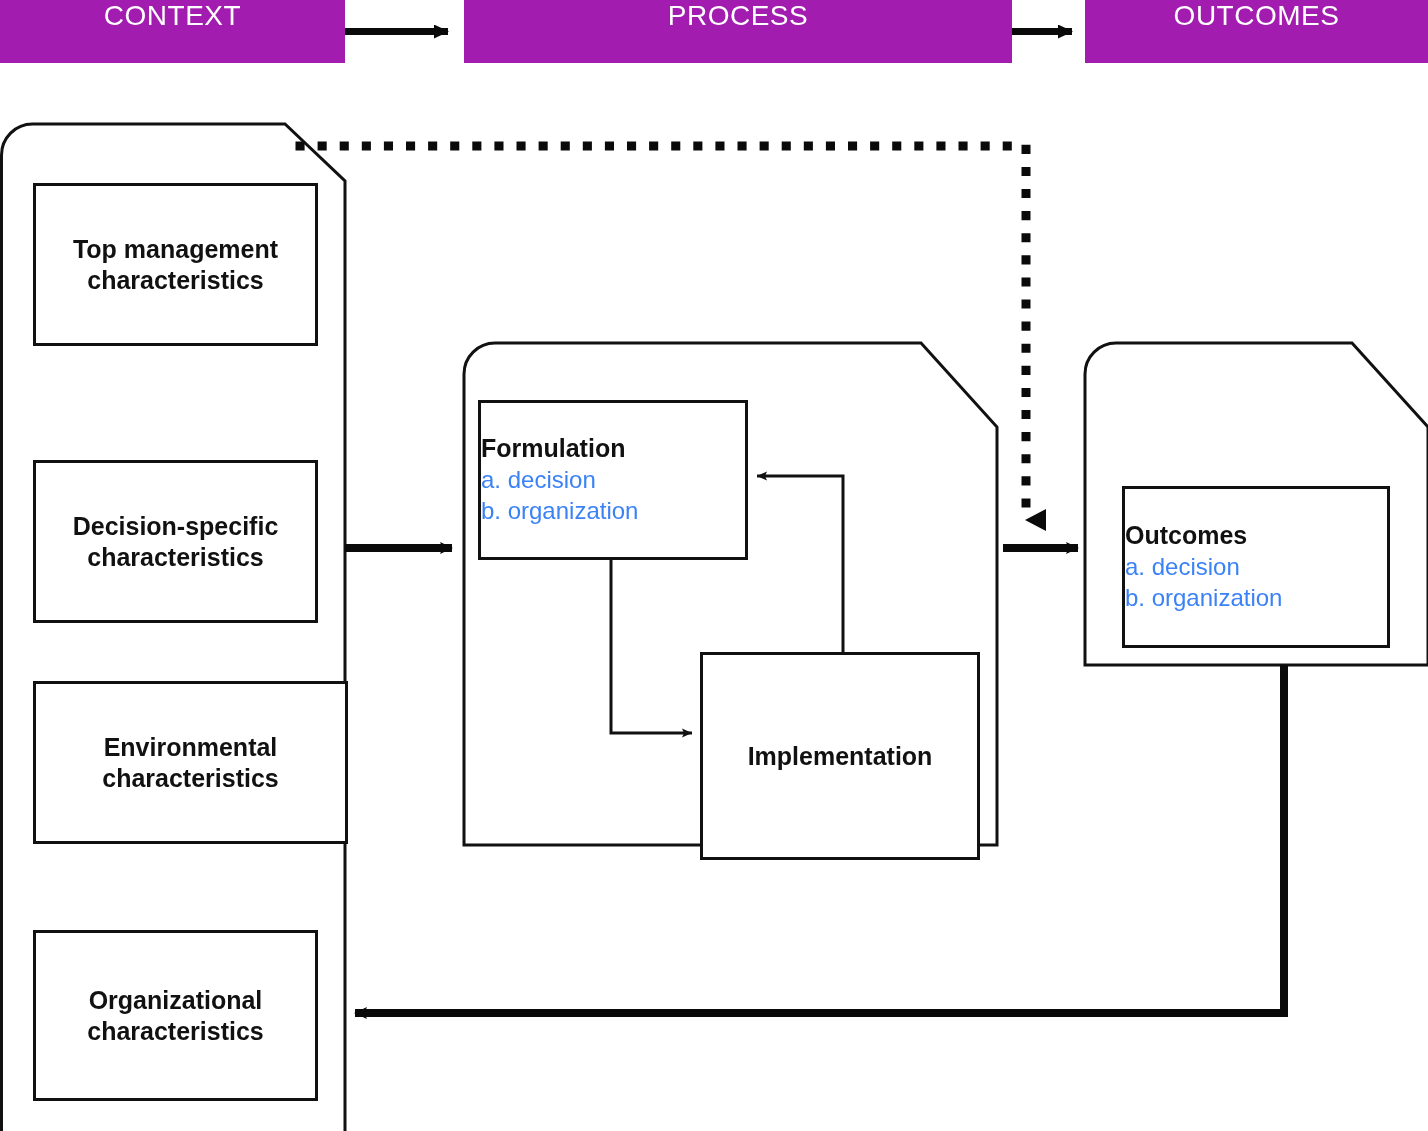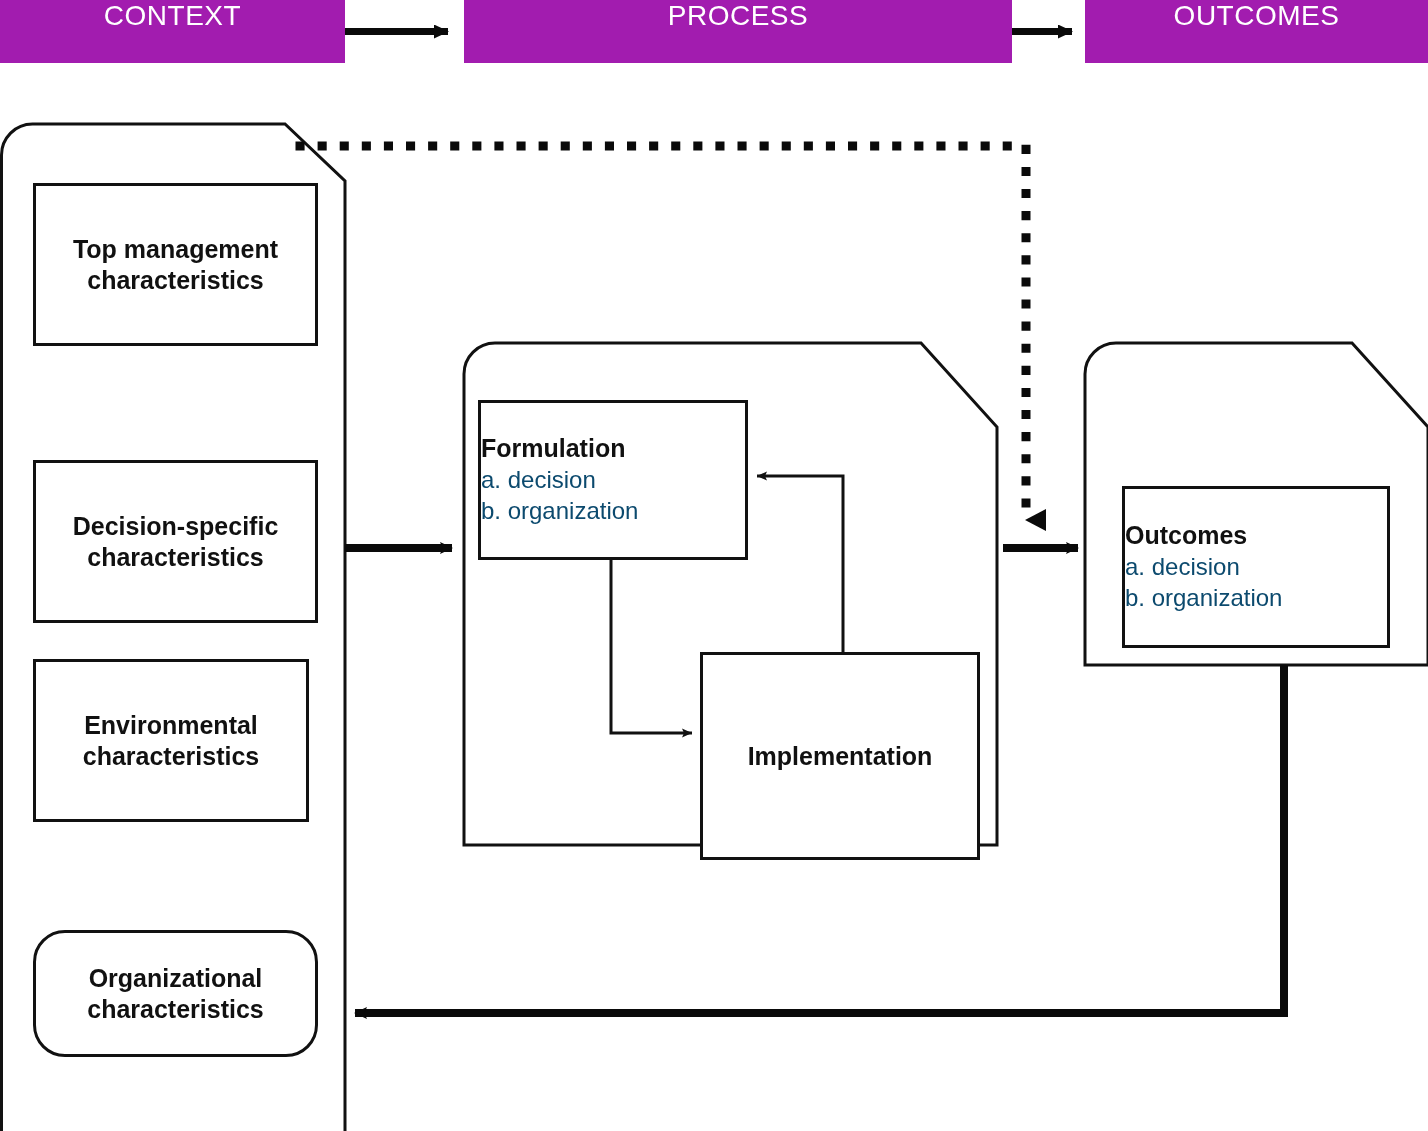--- a/index.html
+++ b/index.html
@@ -65,21 +65,21 @@
   .node-title {
     font-size: 25px;
     font-weight: bold;
     color: #111111;
     line-height: 1.22;
     font-family: "Liberation Sans", sans-serif;
   }
   .node-line {
     font-size: 24px;
     font-weight: normal;
-    color: #0c4a6e;
+    color: #3b82f6;
     line-height: 1.32;
     font-family: "Liberation Sans", sans-serif;
   }
 </style>
 </head>
 <body>
 
 <div id="stage">
 
   <svg id="diagram" viewBox="0 0 1428 1131" xmlns="http://www.w3.org/2000/svg">
@@ -152,26 +152,26 @@
   <div class="node-box centered" style="left:33px; top:183px; width:285px; height:163px;">
     <div class="node-title">Top management</div>
     <div class="node-title">characteristics</div>
   </div>
 
   <div class="node-box centered" style="left:33px; top:432px; width:285px; height:163px;margin-top:28px;">
     <div class="node-title">Decision-specific</div>
     <div class="node-title">characteristics</div>
   </div>
 
-  <div class="node-box centered" style="left:33px; top:659px; width:276px; height:163px;align-items:center;">
+  <div class="node-box centered" style="left:33px; top:681px; width:315px; height:163px;align-items:center;">
     <div class="node-title">Environmental</div>
     <div class="node-title">characteristics</div>
   </div>
 
-  <div class="node-box centered" style="left:33px; top:930px; width:285px; height:127px;border-radius:32px;">
+  <div class="node-box centered" style="left:33px; top:930px; width:285px; height:171px;">
     <div class="node-title">Organizational</div>
     <div class="node-title">characteristics</div>
   </div>
 
   <div class="node-box lefted" style="left:478px; top:400px; width:270px; height:160px;">
     <div class="node-title">Formulation</div>
     <div class="node-line">a. decision</div>
     <div class="node-line">b. organization</div>
   </div>
 

